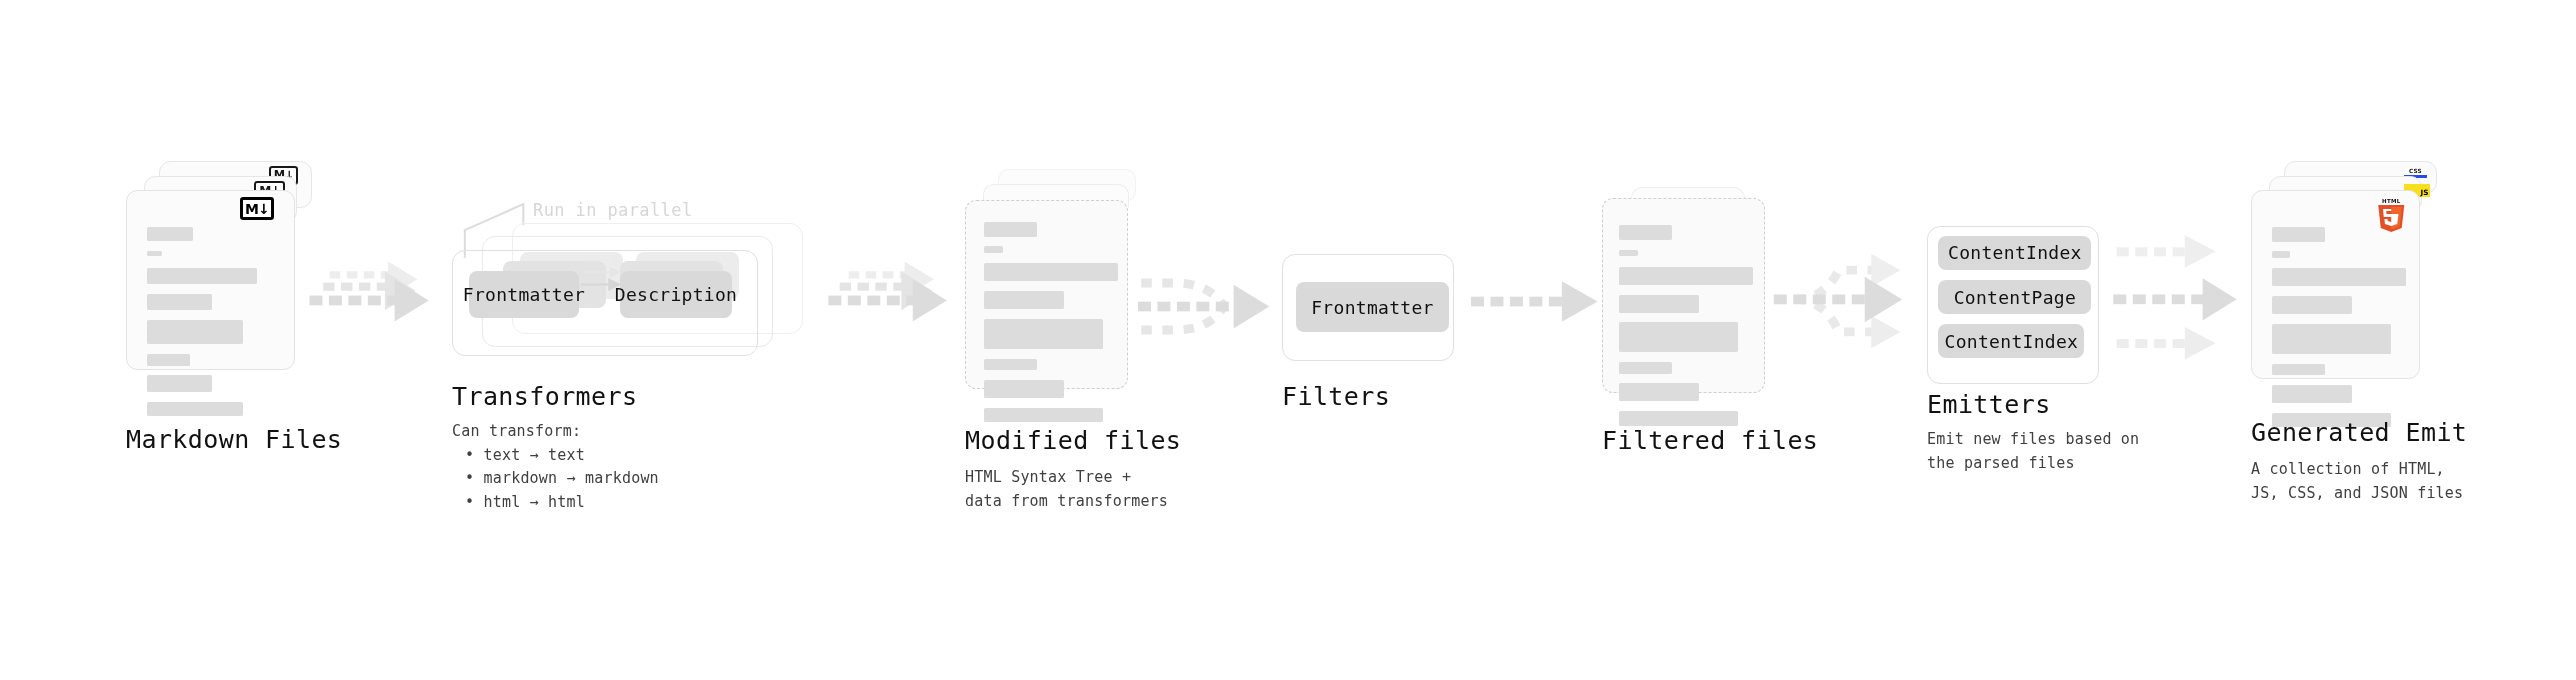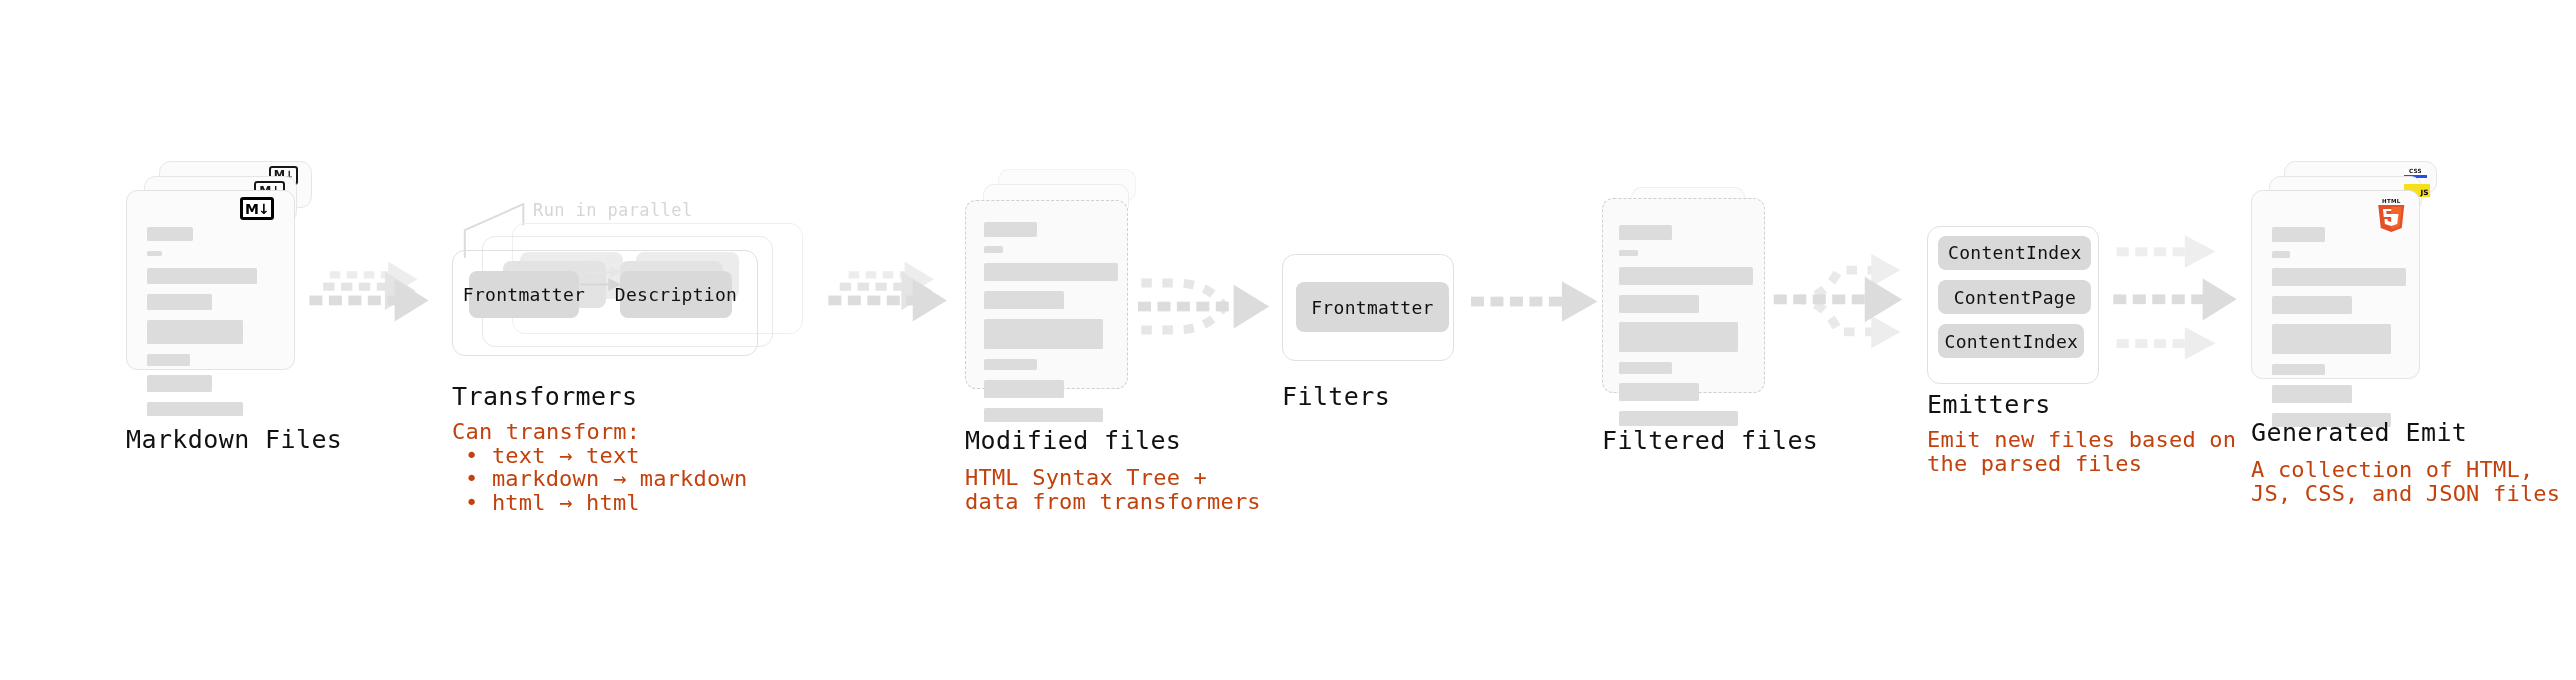--- a/index.html
+++ b/index.html
@@ -26,23 +26,23 @@
     position: absolute;
     font-size: 25px;
     font-weight: 400;
     letter-spacing: 0.4px;
     color: #111111;
     white-space: nowrap;
     line-height: 1;
   }
   .stage-desc {
     position: absolute;
-    font-size: 22px;
+    font-size: 15px;
     line-height: 23.6px;
-    color: #c2410c;
+    color: #404040;
     white-space: pre-line;
     letter-spacing: 0.2px;
   }
 
   
   .stack { position: absolute; }
   .card {
     position: absolute;
     background: #fbfbfb;
     border: 1.6px solid #e3e3e3;

